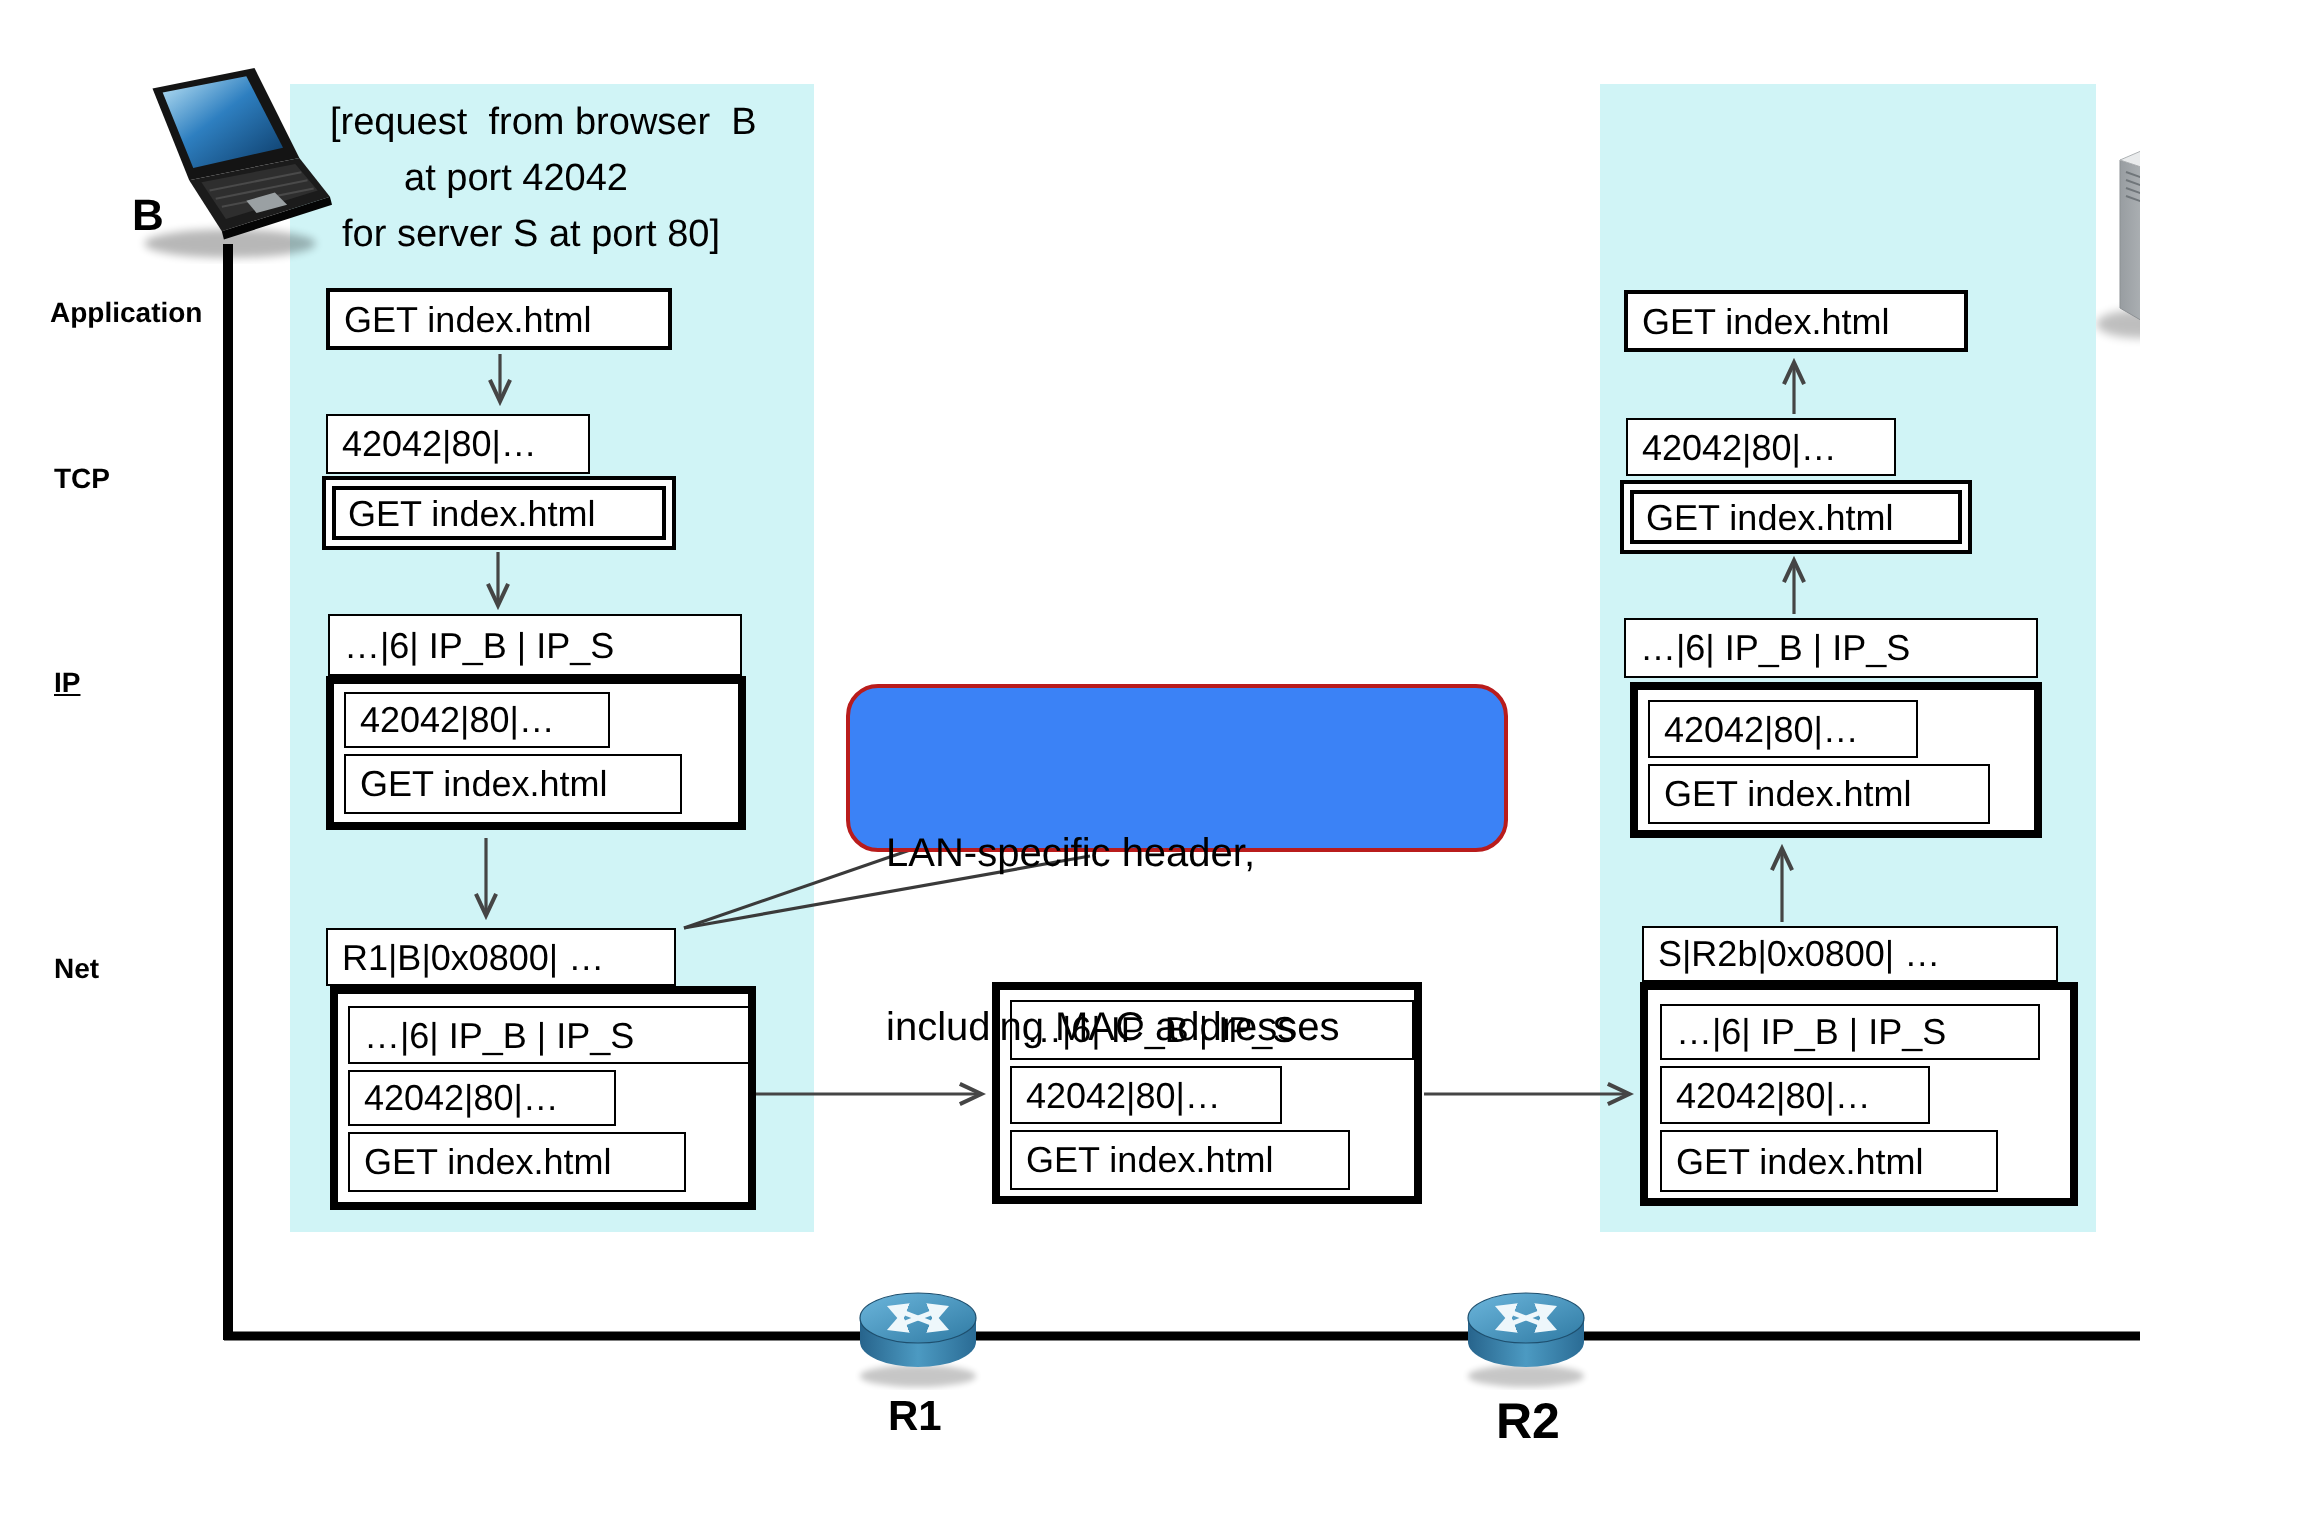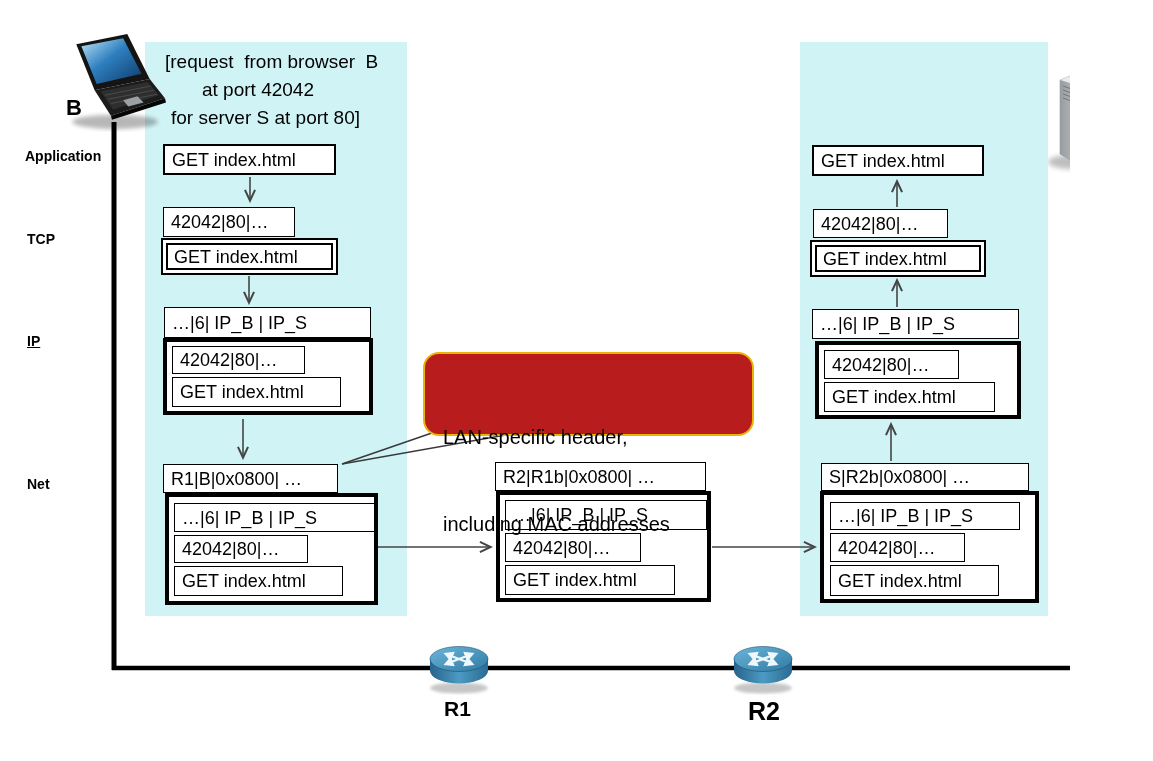--- a/index.html
+++ b/index.html
@@ -24,22 +24,22 @@
     padding:3px;z-index:3;
   }
   .dbl-in{
     width:100%;height:100%;border:2px solid #000;box-sizing:border-box;
     display:flex;align-items:center;padding-left:6px;font-size:18px;white-space:pre;line-height:1;
   }
   .note{position:absolute;font-size:19px;white-space:pre;z-index:3;}
   .layer-label{position:absolute;font-size:14px;font-weight:bold;z-index:3;}
   .node-label{position:absolute;font-weight:bold;z-index:6;}
   .callout{
-    position:absolute;left:423px;top:352px;width:331px;height:84px;background:#b91c1c;
-    border:2px solid #eab308;border-radius:16px;box-sizing:border-box;z-index:4;
+    position:absolute;left:423px;top:342px;width:331px;height:84px;background:#3b82f6;
+    border:2px solid #b91c1c;border-radius:16px;box-sizing:border-box;z-index:4;
     padding:11px 0 0 18px;font-size:20px;line-height:29px;white-space:pre;
   }
   .icon{position:absolute;z-index:5;}
 </style>
 </head>
 <body>
 
 <div class="stage">
 
   <div class="panel" style="left:145px;top:42px;width:262px;height:574px;"></div>
@@ -90,21 +90,20 @@
     <div class="b" style="left:5px;top:4px;width:133px;height:28px;">42042|80|…</div>
     <div class="b" style="left:5px;top:35px;width:169px;height:30px;">GET index.html</div>
   </div>
   <div class="b thin" style="left:163px;top:464px;width:175px;height:29px;">R1|B|0x0800| …</div>
   <div class="thick" style="left:165px;top:493px;width:213px;height:112px;">
     <div class="b" style="left:5px;top:6px;width:201px;height:29px;">…|6| IP_B | IP_S</div>
     <div class="b" style="left:5px;top:38px;width:134px;height:28px;">42042|80|…</div>
     <div class="b" style="left:5px;top:69px;width:169px;height:30px;">GET index.html</div>
   </div>
 
-  <div class="b thin" style="left:495px;top:462px;width:211px;height:29px;">R2|R1b|0x0800| …</div>
   <div class="thick" style="left:496px;top:491px;width:215px;height:111px;">
     <div class="b" style="left:5px;top:5px;width:202px;height:30px;">…|6| IP_B | IP_S</div>
     <div class="b" style="left:5px;top:38px;width:136px;height:29px;">42042|80|…</div>
     <div class="b" style="left:5px;top:70px;width:170px;height:30px;">GET index.html</div>
   </div>
 
   <div class="b" style="left:812px;top:145px;width:172px;height:31px;border-width:2.5px;">GET index.html</div>
   <div class="b thin" style="left:813px;top:209px;width:135px;height:29px;">42042|80|…</div>
   <div class="dbl" style="left:810px;top:240px;width:176px;height:37px;">
     <div class="dbl-in">GET index.html</div>

